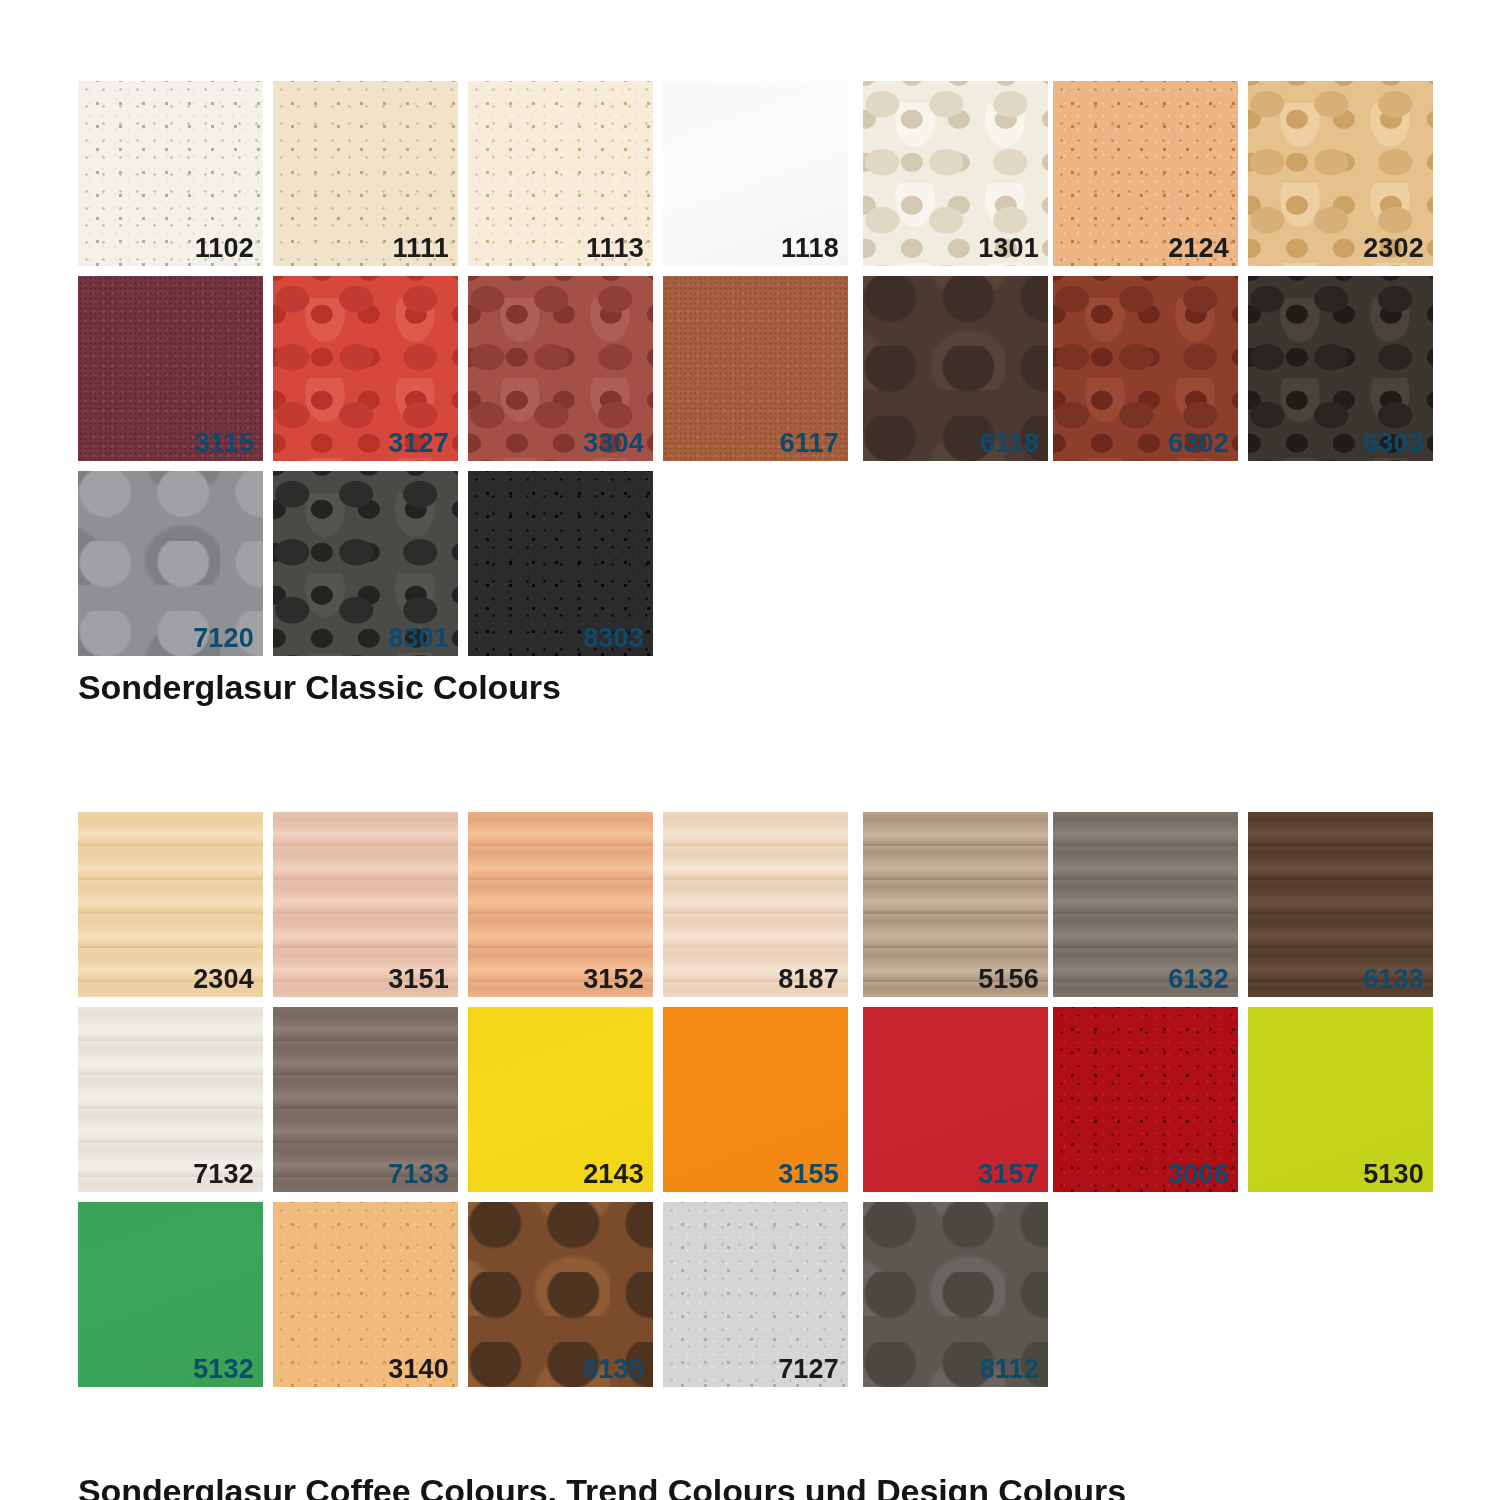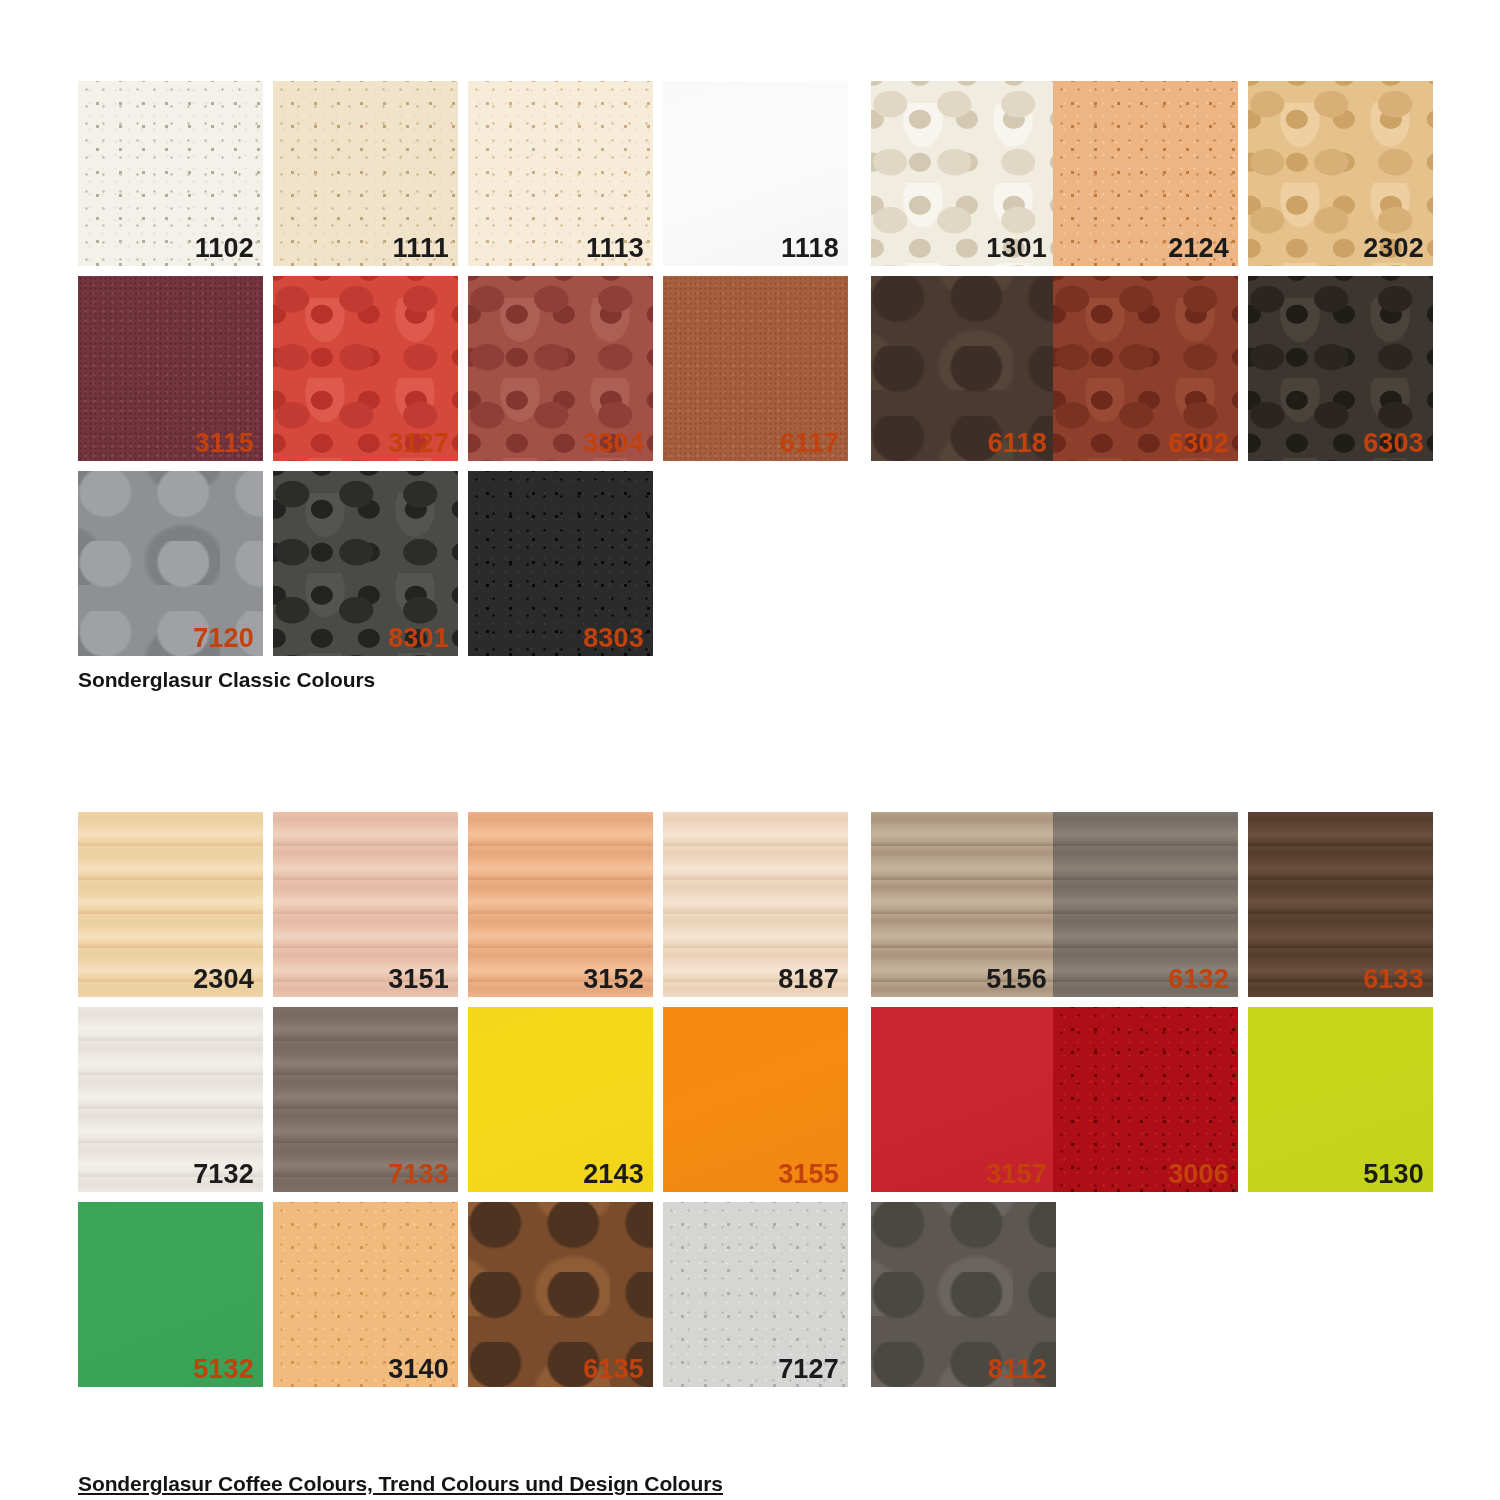--- a/index.html
+++ b/index.html
@@ -16,21 +16,21 @@
   #group-1{top:812px;}
 
   .grid{
     display:grid;
     grid-template-columns:repeat(7,185px);
     column-gap:10px;
     row-gap:10px;
     width:1355px;
   }
   
-  .grid > .swatch:nth-child(7n+5){margin-left:13px;}
+  .grid > .swatch:nth-child(7n+5){margin-left:5px;}
 
   .swatch{
     position:relative;
     width:185px;height:185px;
     overflow:hidden;
     box-sizing:border-box;
   }
   .swatch .tex{
     position:absolute;inset:0;
   }
@@ -39,26 +39,26 @@
     right:9px;bottom:4px;
     font-size:27px;
     font-weight:bold;
     letter-spacing:0.2px;
     line-height:1;
     font-family:"Liberation Sans", sans-serif;
     z-index:5;
     white-space:nowrap;
   }
   .swatch.lbl-dark .code{color:#1b1b1b;}
-  .swatch.lbl-light .code{color:#c2410c;}
+  .swatch.lbl-light .code{color:#0c4a6e;}
 
   .caption{
     position:absolute;
     left:78px;
-    font-size:21px;
+    font-size:34px;
     font-weight:bold;
     color:#141414;
     letter-spacing:-0.1px;
     white-space:nowrap;
   }
   #caption-0{top:668px;}
   #caption-1{top:1472px;text-decoration:underline;}
 
   
   .tex.speckle{

